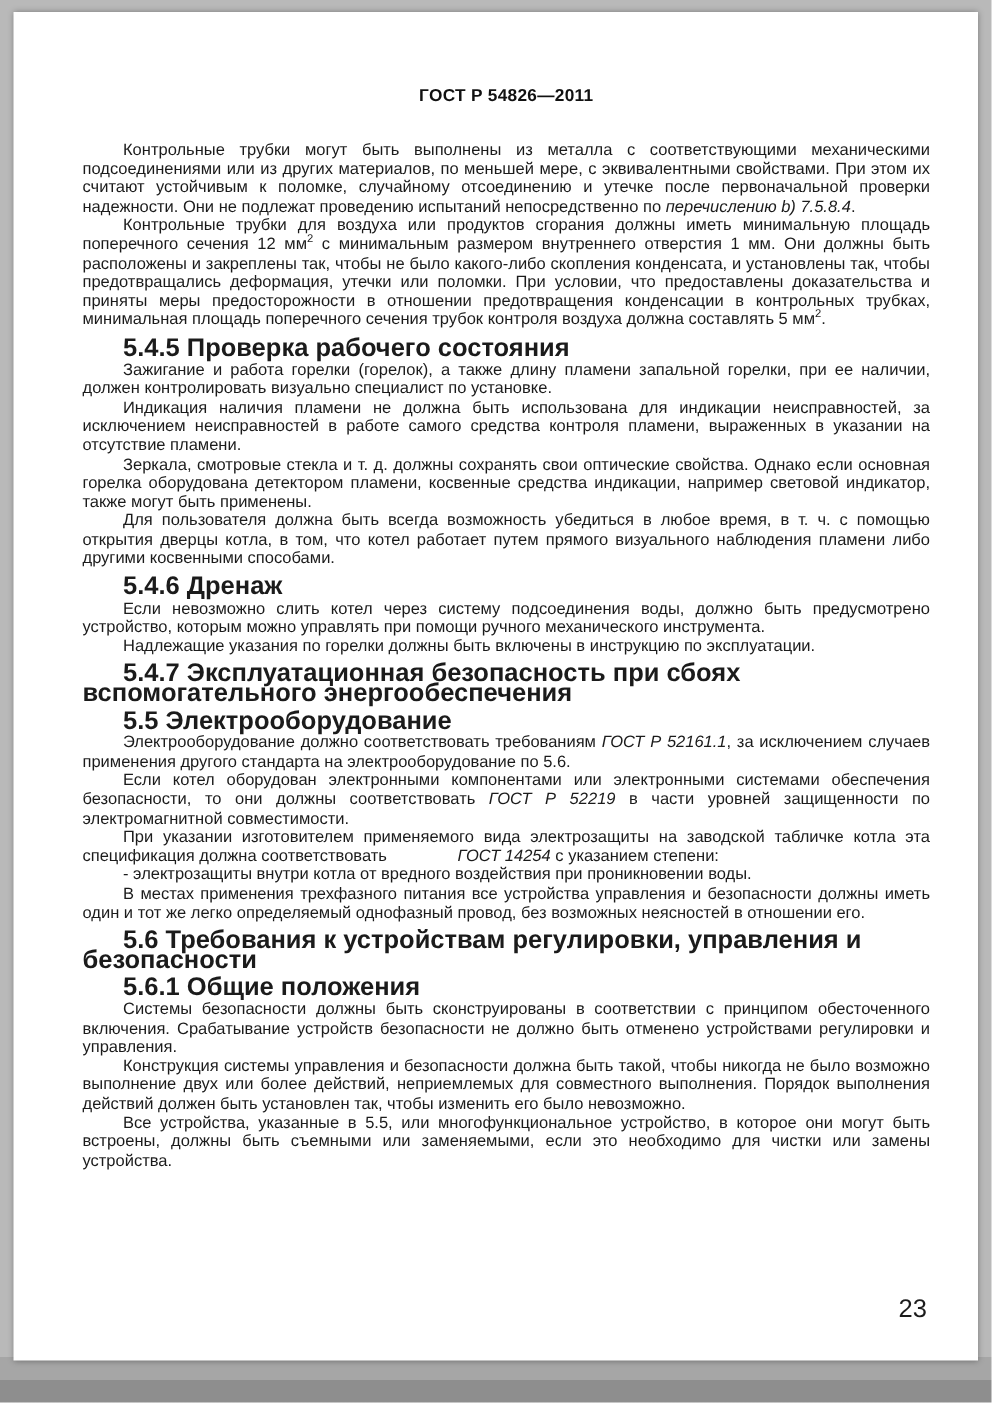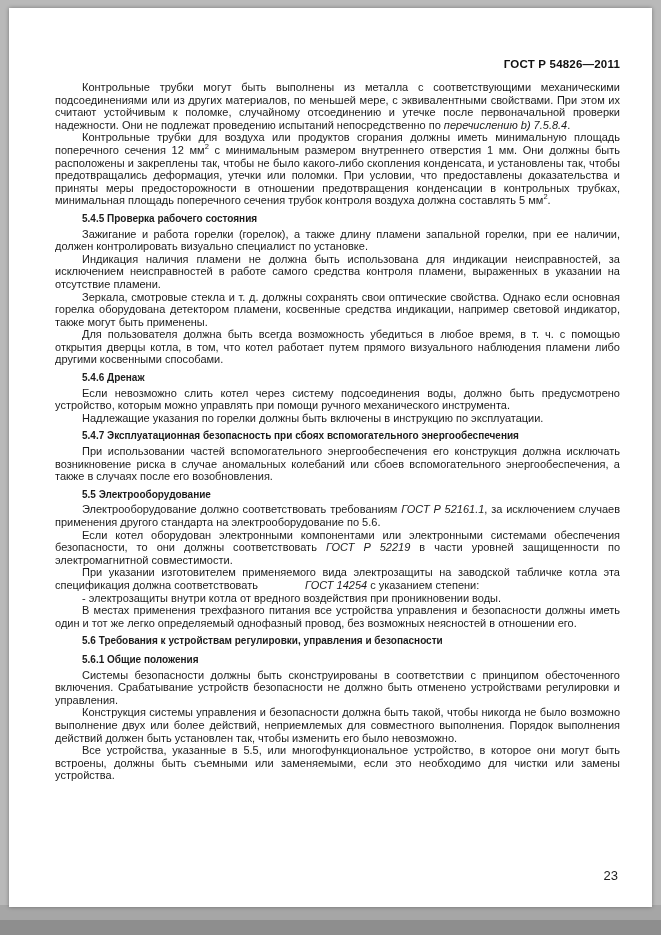--- a/index.html
+++ b/index.html
@@ -12,73 +12,72 @@
   }
   .page {
     position:absolute;
     left:9px; top:8px;
     width:643px; height:899px;
     background:#ffffff;
     box-shadow:0 0 4px rgba(0,0,0,.35);
     padding:50px 32px 0 46px;
   }
   .running-header {
-    text-align:right;
+    text-align:center;
     font-weight:bold;
     font-size:11.5px;
     color:#111;
-    margin-bottom:11px;
+    margin-bottom:24px;
     letter-spacing:.2px;
   }
   .content {
     font-size:11px;
     line-height:12.6px;
     color:#1b1b1b;
     text-align:justify;
   }
   .blk { text-indent:27px; }
   .blk.h {
     font-weight:bold;
-    font-size:10px;
+    font-size:17px;
     margin-top:6px;
     margin-bottom:2px;
     text-align:left;
   }
   .blk.li { text-indent:27px; }
   .content sup {
     font-size:7.5px;
     line-height:0;
     vertical-align:super;
   }
   .page-number {
     position:absolute;
     right:34px;
     bottom:24px;
-    font-size:13px;
+    font-size:17px;
     color:#1b1b1b;
   }
 </style>
 </head>
 <body>
 
 <div class="page">
   <div class="running-header">ГОСТ Р 54826—2011</div>
   <div class="content">
       <p class="blk p"><span>Контрольные трубки могут быть выполнены из металла с соответствующими механическими подсоединениями или из других материалов, по меньшей мере, с эквивалентными свойствами. При этом их считают устойчивым к поломке, случайному отсоединению и утечке после первоначальной проверки надежности. Они не подлежат проведению испытаний непосредственно по </span><span style="font-style: italic;">перечислению b) 7.5.8.4</span><span>.</span></p>
       <p class="blk p"><span>Контрольные трубки для воздуха или продуктов сгорания должны иметь минимальную площадь поперечного сечения 12 мм</span><sup>2</sup><span> с минимальным размером внутреннего отверстия 1 мм. Они должны быть расположены и закреплены так, чтобы не было какого-либо скопления конденсата, и установлены так, чтобы предотвращались деформация, утечки или поломки. При условии, что предоставлены доказательства и приняты меры предосторожности в отношении предотвращения конденсации в контрольных трубках, минимальная площадь поперечного сечения трубок контроля воздуха должна составлять 5 мм</span><sup>2</sup><span>.</span></p>
       <h3 class="blk h"><span>5.4.5 Проверка рабочего состояния</span></h3>
       <p class="blk p"><span>Зажигание и работа горелки (горелок), а также длину пламени запальной горелки, при ее наличии, должен контролировать визуально специалист по установке.</span></p>
       <p class="blk p"><span>Индикация наличия пламени не должна быть использована для индикации неисправностей, за исключением неисправностей в работе самого средства контроля пламени, выраженных в указании на отсутствие пламени.</span></p>
       <p class="blk p"><span>Зеркала, смотровые стекла и т. д. должны сохранять свои оптические свойства. Однако если основная горелка оборудована детектором пламени, косвенные средства индикации, например световой индикатор, также могут быть применены.</span></p>
       <p class="blk p"><span>Для пользователя должна быть всегда возможность убедиться в любое время, в т. ч. с помощью открытия дверцы котла, в том, что котел работает путем прямого визуального наблюдения пламени либо другими косвенными способами.</span></p>
       <h3 class="blk h"><span>5.4.6 Дренаж</span></h3>
       <p class="blk p"><span>Если невозможно слить котел через систему подсоединения воды, должно быть предусмотрено устройство, которым можно управлять при помощи ручного механического инструмента.</span></p>
       <p class="blk p"><span>Надлежащие указания по горелки должны быть включены в инструкцию по эксплуатации.</span></p>
       <h3 class="blk h"><span>5.4.7 Эксплуатационная безопасность при сбоях вспомогательного энергообеспечения</span></h3>
-      <p class="blk p"><span>При использовании частей вспомогательного энергообеспечения его конструкция должна исключать возникновение риска в случае аномальных колебаний или сбоев вспомогательного энергообеспечения, а также в случаях после его возобновления.</span></p>
       <h3 class="blk h"><span>5.5 Электрооборудование</span></h3>
       <p class="blk p"><span>Электрооборудование должно соответствовать требованиям </span><span style="font-style: italic;">ГОСТ Р 52161.1</span><span>, за исключением случаев применения другого стандарта на электрооборудование по 5.6.</span></p>
       <p class="blk p"><span>Если котел оборудован электронными компонентами или электронными системами обеспечения безопасности, то они должны соответствовать </span><span style="font-style: italic;">ГОСТ Р 52219</span><span> в части уровней защищенности по электромагнитной совместимости.</span></p>
       <p class="blk p"><span>При указании изготовителем применяемого вида электрозащиты на заводской табличке котла эта спецификация должна соответствовать </span><span style="font-style: italic; margin-left: 44px;">ГОСТ 14254</span><span> с указанием степени:</span></p>
       <p class="blk li"><span>- электрозащиты внутри котла от вредного воздействия при проникновении воды.</span></p>
       <p class="blk p"><span>В местах применения трехфазного питания все устройства управления и безопасности должны иметь один и тот же легко определяемый однофазный провод, без возможных неясностей в отношении его.</span></p>
       <h3 class="blk h"><span>5.6 Требования к устройствам регулировки, управления и безопасности</span></h3>
       <h3 class="blk h"><span>5.6.1 Общие положения</span></h3>
       <p class="blk p"><span>Системы безопасности должны быть сконструированы в соответствии с принципом обесточенного включения. Срабатывание устройств безопасности не должно быть отменено устройствами регулировки и управления.</span></p>
       <p class="blk p"><span>Конструкция системы управления и безопасности должна быть такой, чтобы никогда не было возможно выполнение двух или более действий, неприемлемых для совместного выполнения. Порядок выполнения действий должен быть установлен так, чтобы изменить его было невозможно.</span></p>

